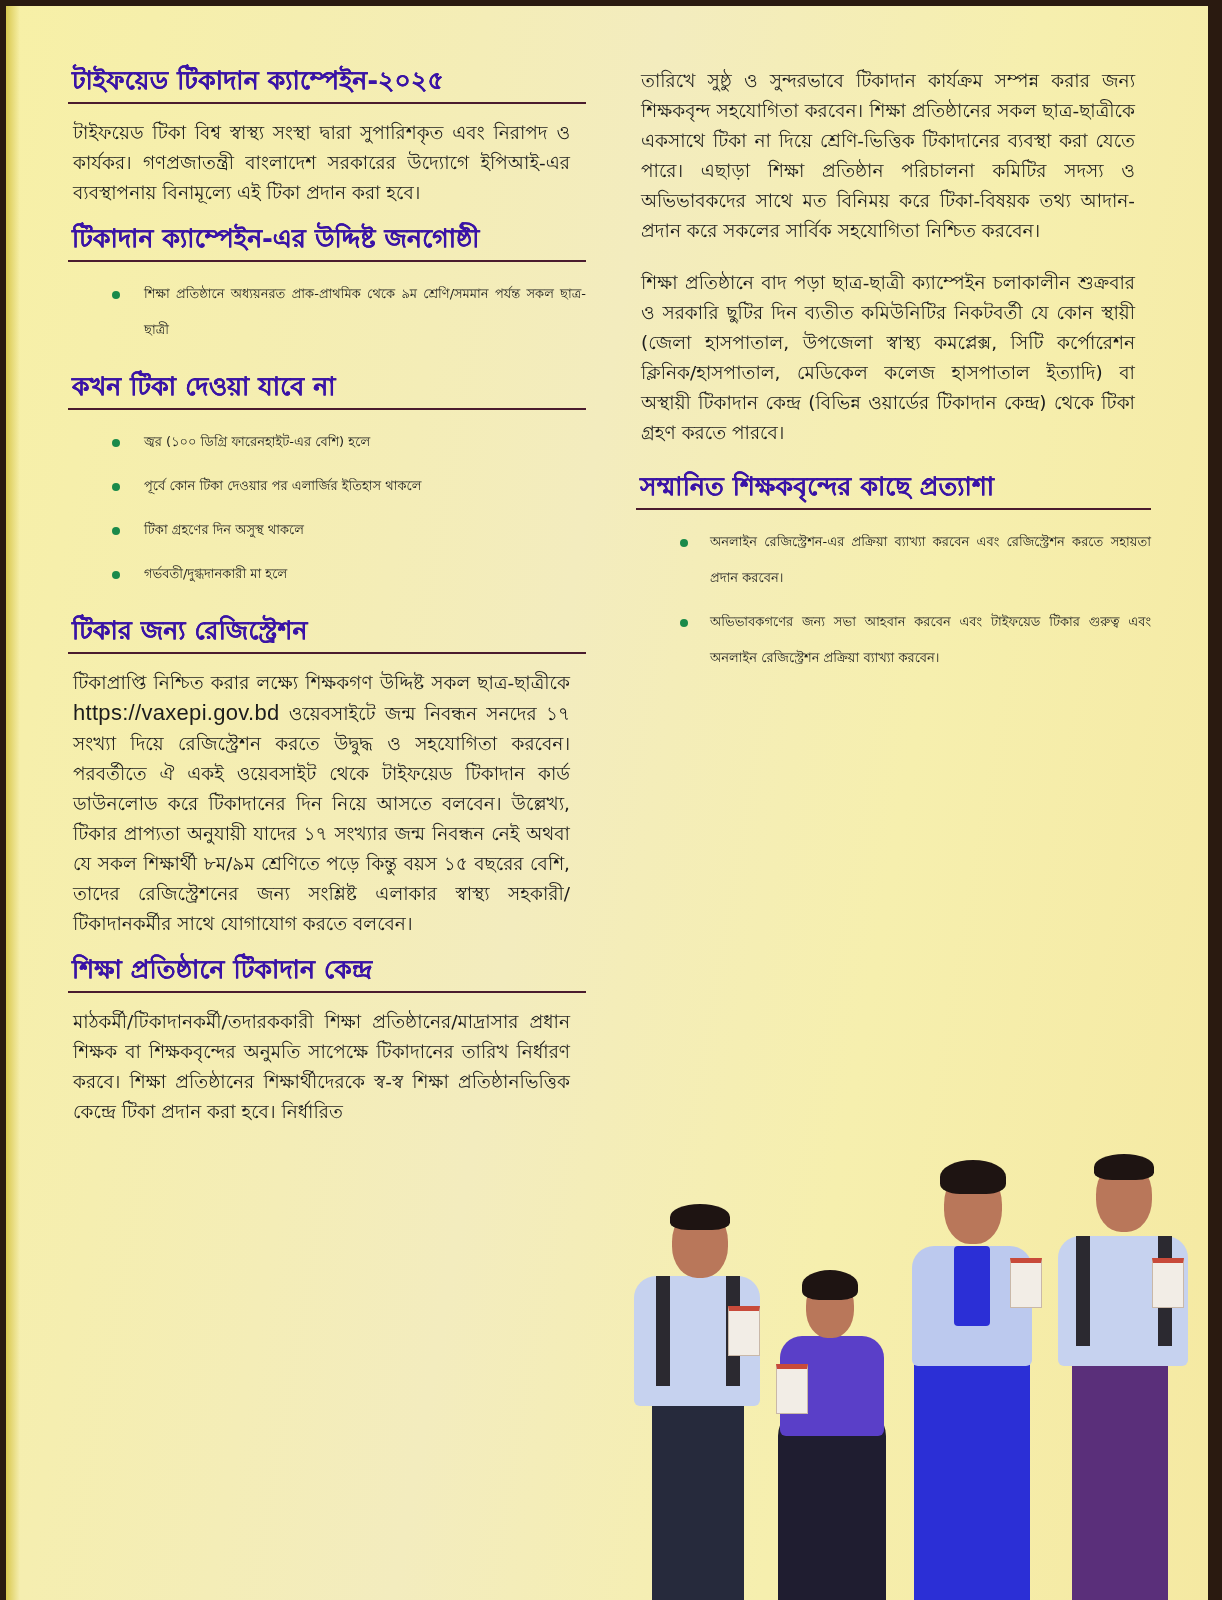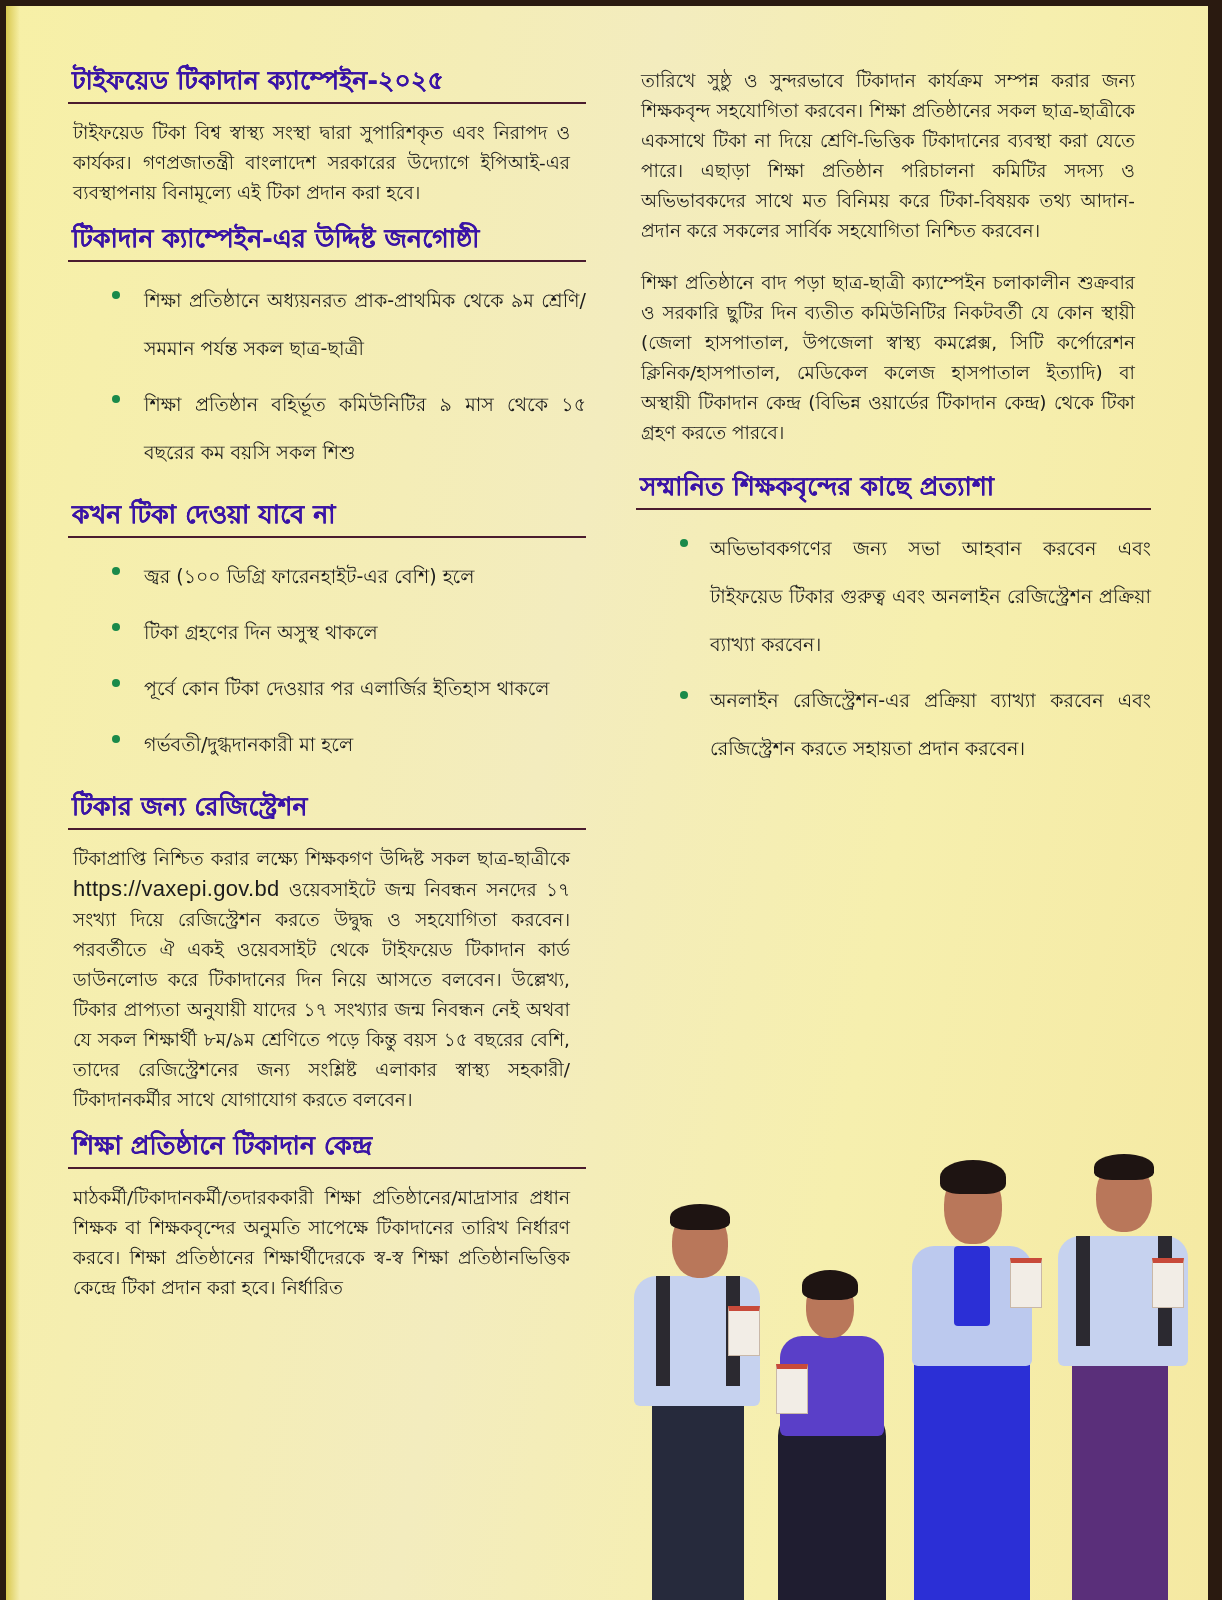--- a/index.html
+++ b/index.html
@@ -43,22 +43,22 @@
   .para .url {
     font-family: "Liberation Sans", "DejaVu Sans", sans-serif;
     font-size: 22px;
     letter-spacing: 0.3px;
   }
   ul.bullets { list-style: none; margin: 0; padding: 0; }
   ul.bullets li {
     position: relative;
     padding-left: 76px;
     color: #1c1c1c;
-    font-size: 19px;
-    line-height: 48px;
+    font-size: 13px;
+    line-height: 36px;
     text-align: justify;
     margin-bottom: 8px;
   }
   ul.bullets li .dot {
     position: absolute; left: 44px; top: 15px;
     width: 8px; height: 8px; border-radius: 50%;
     background: #1a8a4a;
   }
   .col-right ul.bullets li { padding-left: 74px; }
   .col-right ul.bullets li .dot { left: 44px; }
@@ -94,33 +94,32 @@
       <p class="para">টাইফয়েড টিকা বিশ্ব স্বাস্থ্য সংস্থা দ্বারা সুপারিশকৃত এবং নিরাপদ ও কার্যকর। গণপ্রজাতন্ত্রী বাংলাদেশ সরকারের উদ্যোগে ইপিআই-এর ব্যবস্থাপনায় বিনামূল্যে এই টিকা প্রদান করা হবে।</p>
     </section>
 
     <div class="gap-s"></div>
 
     <section>
       <h2 class="section-title">টিকাদান ক্যাম্পেইন-এর উদ্দিষ্ট জনগোষ্ঠী</h2>
       <div class="title-rule"></div>
       <ul class="bullets">
         <li><span class="dot"></span><span>শিক্ষা প্রতিষ্ঠানে অধ্যয়নরত প্রাক-প্রাথমিক থেকে ৯ম শ্রেণি/সমমান পর্যন্ত সকল ছাত্র-ছাত্রী</span></li>
-        <li><span class="dot"></span><span>শিক্ষা প্রতিষ্ঠান বহির্ভূত কমিউনিটির ৯ মাস থেকে ১৫ বছরের কম বয়সি সকল শিশু</span></li>
       </ul>
     </section>
 
     <div class="gap-s"></div>
 
     <section>
       <h2 class="section-title">কখন টিকা দেওয়া যাবে না</h2>
       <div class="title-rule"></div>
       <ul class="bullets">
         <li><span class="dot"></span><span>জ্বর (১০০ ডিগ্রি ফারেনহাইট-এর বেশি) হলে</span></li>
+        <li><span class="dot"></span><span>পূর্বে কোন টিকা দেওয়ার পর এলার্জির ইতিহাস থাকলে</span></li>
         <li><span class="dot"></span><span>টিকা গ্রহণের দিন অসুস্থ থাকলে</span></li>
-        <li><span class="dot"></span><span>পূর্বে কোন টিকা দেওয়ার পর এলার্জির ইতিহাস থাকলে</span></li>
         <li><span class="dot"></span><span>গর্ভবতী/দুগ্ধদানকারী মা হলে</span></li>
       </ul>
     </section>
 
     <div class="gap-s"></div>
 
     <section>
       <h2 class="section-title">টিকার জন্য রেজিস্ট্রেশন</h2>
       <div class="title-rule"></div>
       <p class="para">
@@ -143,22 +142,22 @@
     <p class="para">তারিখে সুষ্ঠু ও সুন্দরভাবে টিকাদান কার্যক্রম সম্পন্ন করার জন্য শিক্ষকবৃন্দ সহযোগিতা করবেন। শিক্ষা প্রতিষ্ঠানের সকল ছাত্র-ছাত্রীকে একসাথে টিকা না দিয়ে শ্রেণি-ভিত্তিক টিকাদানের ব্যবস্থা করা যেতে পারে। এছাড়া শিক্ষা প্রতিষ্ঠান পরিচালনা কমিটির সদস্য ও অভিভাবকদের সাথে মত বিনিময় করে টিকা-বিষয়ক তথ্য আদান-প্রদান করে সকলের সার্বিক সহযোগিতা নিশ্চিত করবেন।</p>
     <div class="gap-m"></div>
     <p class="para">শিক্ষা প্রতিষ্ঠানে বাদ পড়া ছাত্র-ছাত্রী ক্যাম্পেইন চলাকালীন শুক্রবার ও সরকারি ছুটির দিন ব্যতীত কমিউনিটির নিকটবর্তী যে কোন স্থায়ী (জেলা হাসপাতাল, উপজেলা স্বাস্থ্য কমপ্লেক্স, সিটি কর্পোরেশন ক্লিনিক/হাসপাতাল, মেডিকেল কলেজ হাসপাতাল ইত্যাদি) বা অস্থায়ী টিকাদান কেন্দ্র (বিভিন্ন ওয়ার্ডের টিকাদান কেন্দ্র) থেকে টিকা গ্রহণ করতে পারবে।</p>
 
     <div class="gap-m"></div>
 
     <section>
       <h2 class="section-title">সম্মানিত শিক্ষকবৃন্দের কাছে প্রত্যাশা</h2>
       <div class="title-rule"></div>
       <ul class="bullets">
+        <li><span class="dot"></span><span>অনলাইন রেজিস্ট্রেশন-এর প্রক্রিয়া ব্যাখ্যা করবেন এবং রেজিস্ট্রেশন করতে সহায়তা প্রদান করবেন।</span></li>
         <li><span class="dot"></span><span>অভিভাবকগণের জন্য সভা আহবান করবেন এবং টাইফয়েড টিকার গুরুত্ব এবং অনলাইন রেজিস্ট্রেশন প্রক্রিয়া ব্যাখ্যা করবেন।</span></li>
-        <li><span class="dot"></span><span>অনলাইন রেজিস্ট্রেশন-এর প্রক্রিয়া ব্যাখ্যা করবেন এবং রেজিস্ট্রেশন করতে সহায়তা প্রদান করবেন।</span></li>
       </ul>
     </section>
   </div>
 
   <div class="photo" title="Four school children in uniforms holding vaccination cards">
 
     <div class="kid" style="left:6px;width:150px;height:430px;">
       <div class="legs" style="left:30px;top:210px;width:92px;height:220px;background:#262a3c;"></div>
       <div class="shirt" style="left:12px;top:100px;width:126px;height:130px;background:#c6d2ef;"></div>
       <div class="strap" style="left:34px;top:100px;height:110px;"></div>

